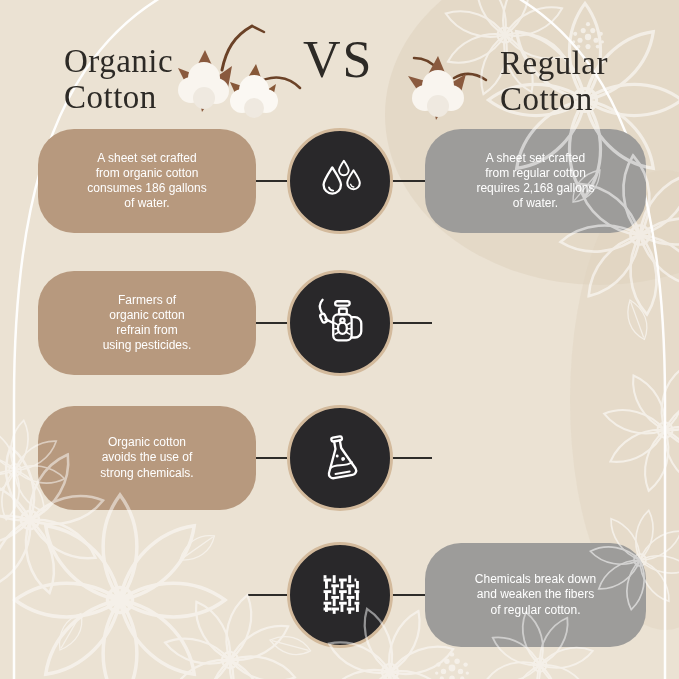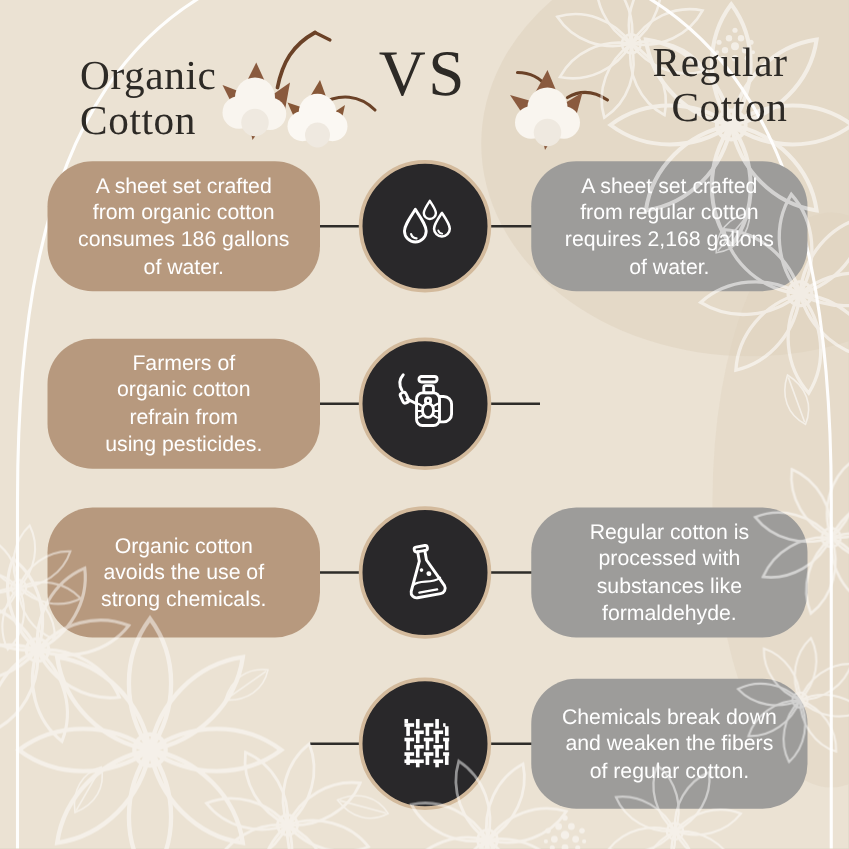--- a/index.html
+++ b/index.html
@@ -13,39 +13,39 @@
   .bg-decor{z-index:0;}
   .fg-decor{z-index:3;}
   
   .header-title{
     position:absolute;z-index:4;
     font-family:"Liberation Serif", serif;
     color:#2d2a26;font-size:33px;line-height:1.08;letter-spacing:.5px;
     white-space:pre-line;
   }
   .title-left{left:64px;top:44px;text-align:left;}
-  .title-right{left:500px;top:34px;width:130px;text-align:right;}
+  .title-right{left:500px;top:46px;width:130px;text-align:left;}
   .vs-text{
     position:absolute;z-index:4;left:303px;top:30px;width:76px;text-align:left;
     font-family:"Liberation Serif", serif;color:#2d2a26;font-size:52px;letter-spacing:2px;
   }
   .cotton-art{position:absolute;z-index:2;}
   .cotton-left{left:160px;top:22px;}
   .cotton-right{left:398px;top:50px;}
   
   .row{position:absolute;left:0;width:679px;height:104px;z-index:1;}
   .row-1{top:129px}.row-2{top:271px}.row-3{top:406px}.row-4{top:543px}
   .connector{
     position:absolute;left:248px;top:51px;width:184px;height:2px;
     background:#2e2c29;z-index:0;
   }
   .compare-box{
     position:absolute;top:0;height:104px;border-radius:36px;
     display:flex;align-items:center;justify-content:center;
-    text-align:center;color:#ffffff;font-size:17px;line-height:1.27;
+    text-align:center;color:#ffffff;font-size:12px;line-height:1.27;
     white-space:pre-line;box-sizing:border-box;padding:6px 8px;z-index:1;
   }
   .box-left{left:38px;width:218px;background:#b7997e;}
   .box-right{left:425px;width:221px;background:#9d9c9a;}
   .icon-circle{
     position:absolute;left:287px;top:-1px;width:100px;height:100px;border-radius:50%;
     background:#29282a;border:3px solid #d3ba9c;z-index:2;
     display:flex;align-items:center;justify-content:center;
   }
   .icon-circle svg{width:58px;height:58px;}
@@ -170,24 +170,20 @@
         <g class="stroke-ic" transform="rotate(-10 30 30)" stroke-width="2.2">
           <rect x="24.5" y="8" width="11" height="4" rx="1.8"></rect>
           <path d="M27 12 V 20 L 16 43.5 A 4.5 4.5 0 0 0 20.3 49.5 H 39.7 A 4.5 4.5 0 0 0 44 43.5 L 33 20 V 12"></path>
           <path d="M18.5 38.5 C 25 34.5 33 40.5 41.5 36.5" stroke-width="1.9"></path>
           <circle cx="27.5" cy="27.5" r="1.5" fill="#ffffff" stroke="none"></circle>
           <circle cx="33" cy="31.5" r="2" fill="#ffffff" stroke="none"></circle>
           <path d="M22.5 45.5 H 37.5" stroke-width="1.9"></path>
         </g>
       </svg>
     </div>
-    <div class="compare-box box-right">Regular cotton is
-processed with
-substances like
-formaldehyde.</div>
   </div>
 
   <div class="row row-4">
     <div class="connector"></div>
     <div class="icon-circle">
       <svg viewBox="0 0 60 60">
         <g fill="#ffffff">
           <rect x="13" y="13" width="8" height="3"></rect>
             <rect x="29" y="13" width="8" height="3"></rect>
             <rect x="45" y="13" width="2" height="3"></rect>

